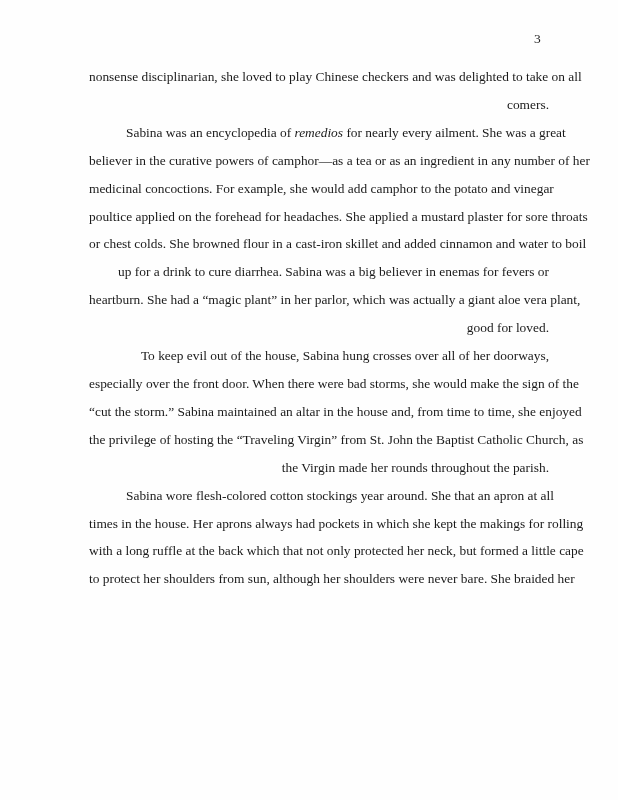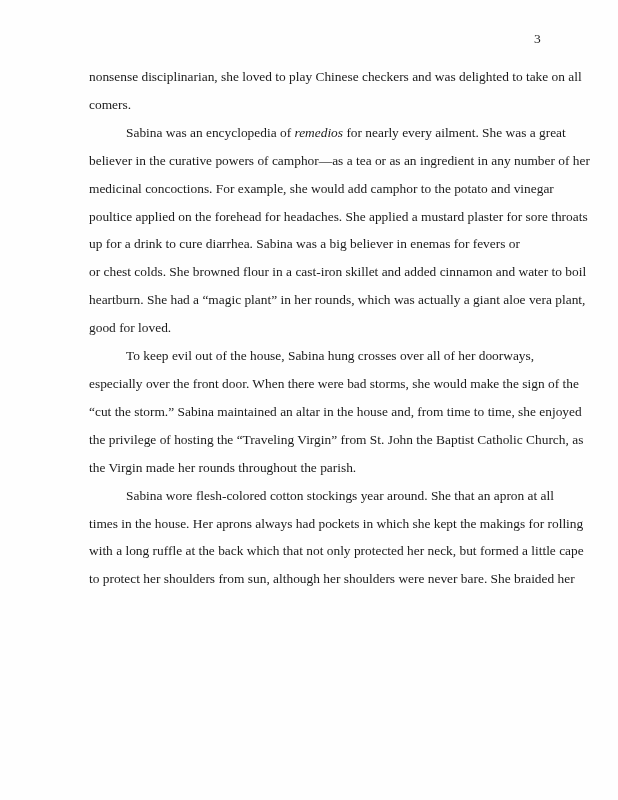--- a/index.html
+++ b/index.html
@@ -10,21 +10,21 @@
   }
   .page-number {
     position: absolute; left: 534px; top: 31px; font-size: 13.5px;
   }
   .body-text {
     position: absolute; left: 89px; top: 63px; width: 460px;
     font-size: 13.4px; line-height: 27.9px; text-align: left;
   }
   .para { margin: 0; }
   .para.indent { text-indent: 37px; }
-  .line { display: block; white-space: nowrap; }
+  .line { display: block; white-space: nowrap; text-align: right; }
   em { }
 </style>
 </head>
 <body>
 
 <div class="page">
   <div class="page-number">3</div>
 
   <div class="body-text">
 
@@ -33,23 +33,23 @@
       <span class="line">comers.</span>
     </p>
 
     <p class="para indent">
       <span class="line"><span>Sabina was an encyclopedia of </span><em>remedios</em><span> for nearly every ailment. She was a great</span></span>
     </p>
     <p class="para">
       <span class="line">believer in the curative powers of camphor—as a tea or as an ingredient in any number of her</span>
       <span class="line">medicinal concoctions. For example, she would add camphor to the potato and vinegar</span>
       <span class="line">poultice applied on the forehead for headaches. She applied a mustard plaster for sore throats</span>
+      <span class="line">or chest colds. She browned flour in a cast-iron skillet and added cinnamon and water to boil</span>
       <span class="line">up for a drink to cure diarrhea. Sabina was a big believer in enemas for fevers or</span>
-      <span class="line">or chest colds. She browned flour in a cast-iron skillet and added cinnamon and water to boil</span>
-      <span class="line">heartburn. She had a “magic plant” in her rounds, which was actually a giant aloe vera plant,</span>
+      <span class="line">heartburn. She had a “magic plant” in her parlor, which was actually a giant aloe vera plant,</span>
       <span class="line">good for loved.</span>
     </p>
 
     <p class="para indent">
       <span class="line">To keep evil out of the house, Sabina hung crosses over all of her doorways,</span>
     </p>
     <p class="para">
       <span class="line">especially over the front door. When there were bad storms, she would make the sign of the</span>
       <span class="line">“cut the storm.” Sabina maintained an altar in the house and, from time to time, she enjoyed</span>
       <span class="line">the privilege of hosting the “Traveling Virgin” from St. John the Baptist Catholic Church, as</span>

